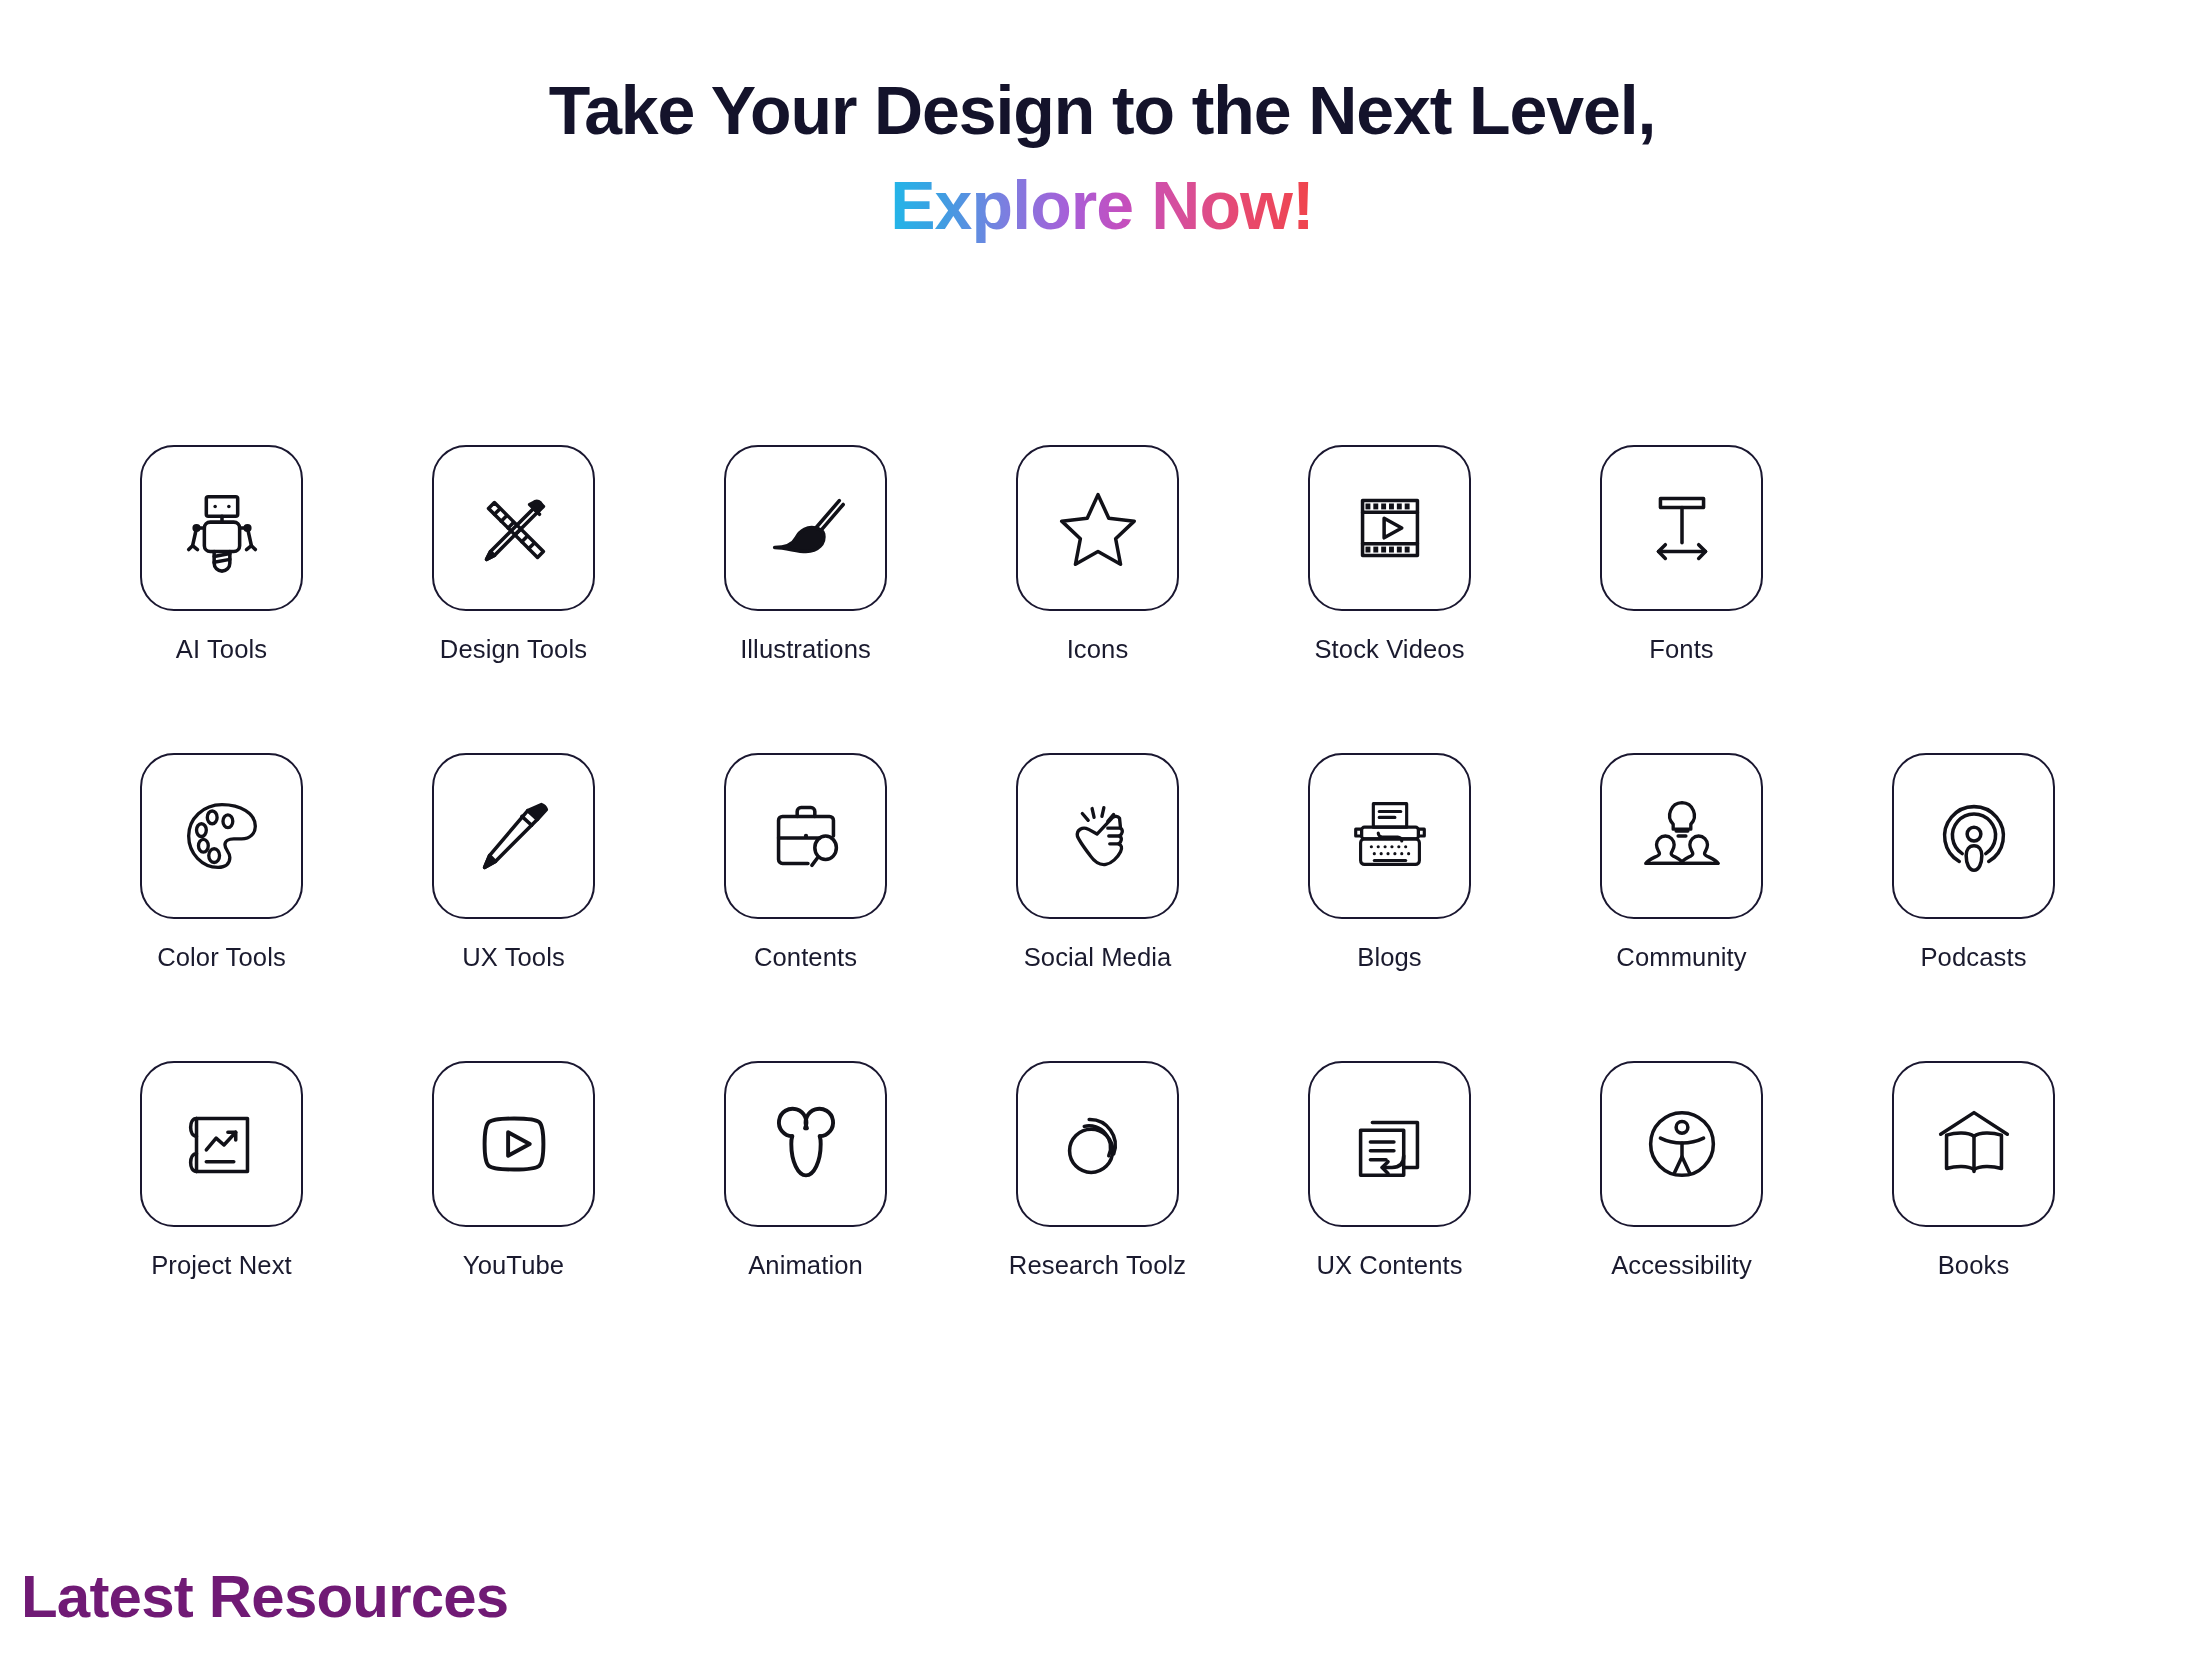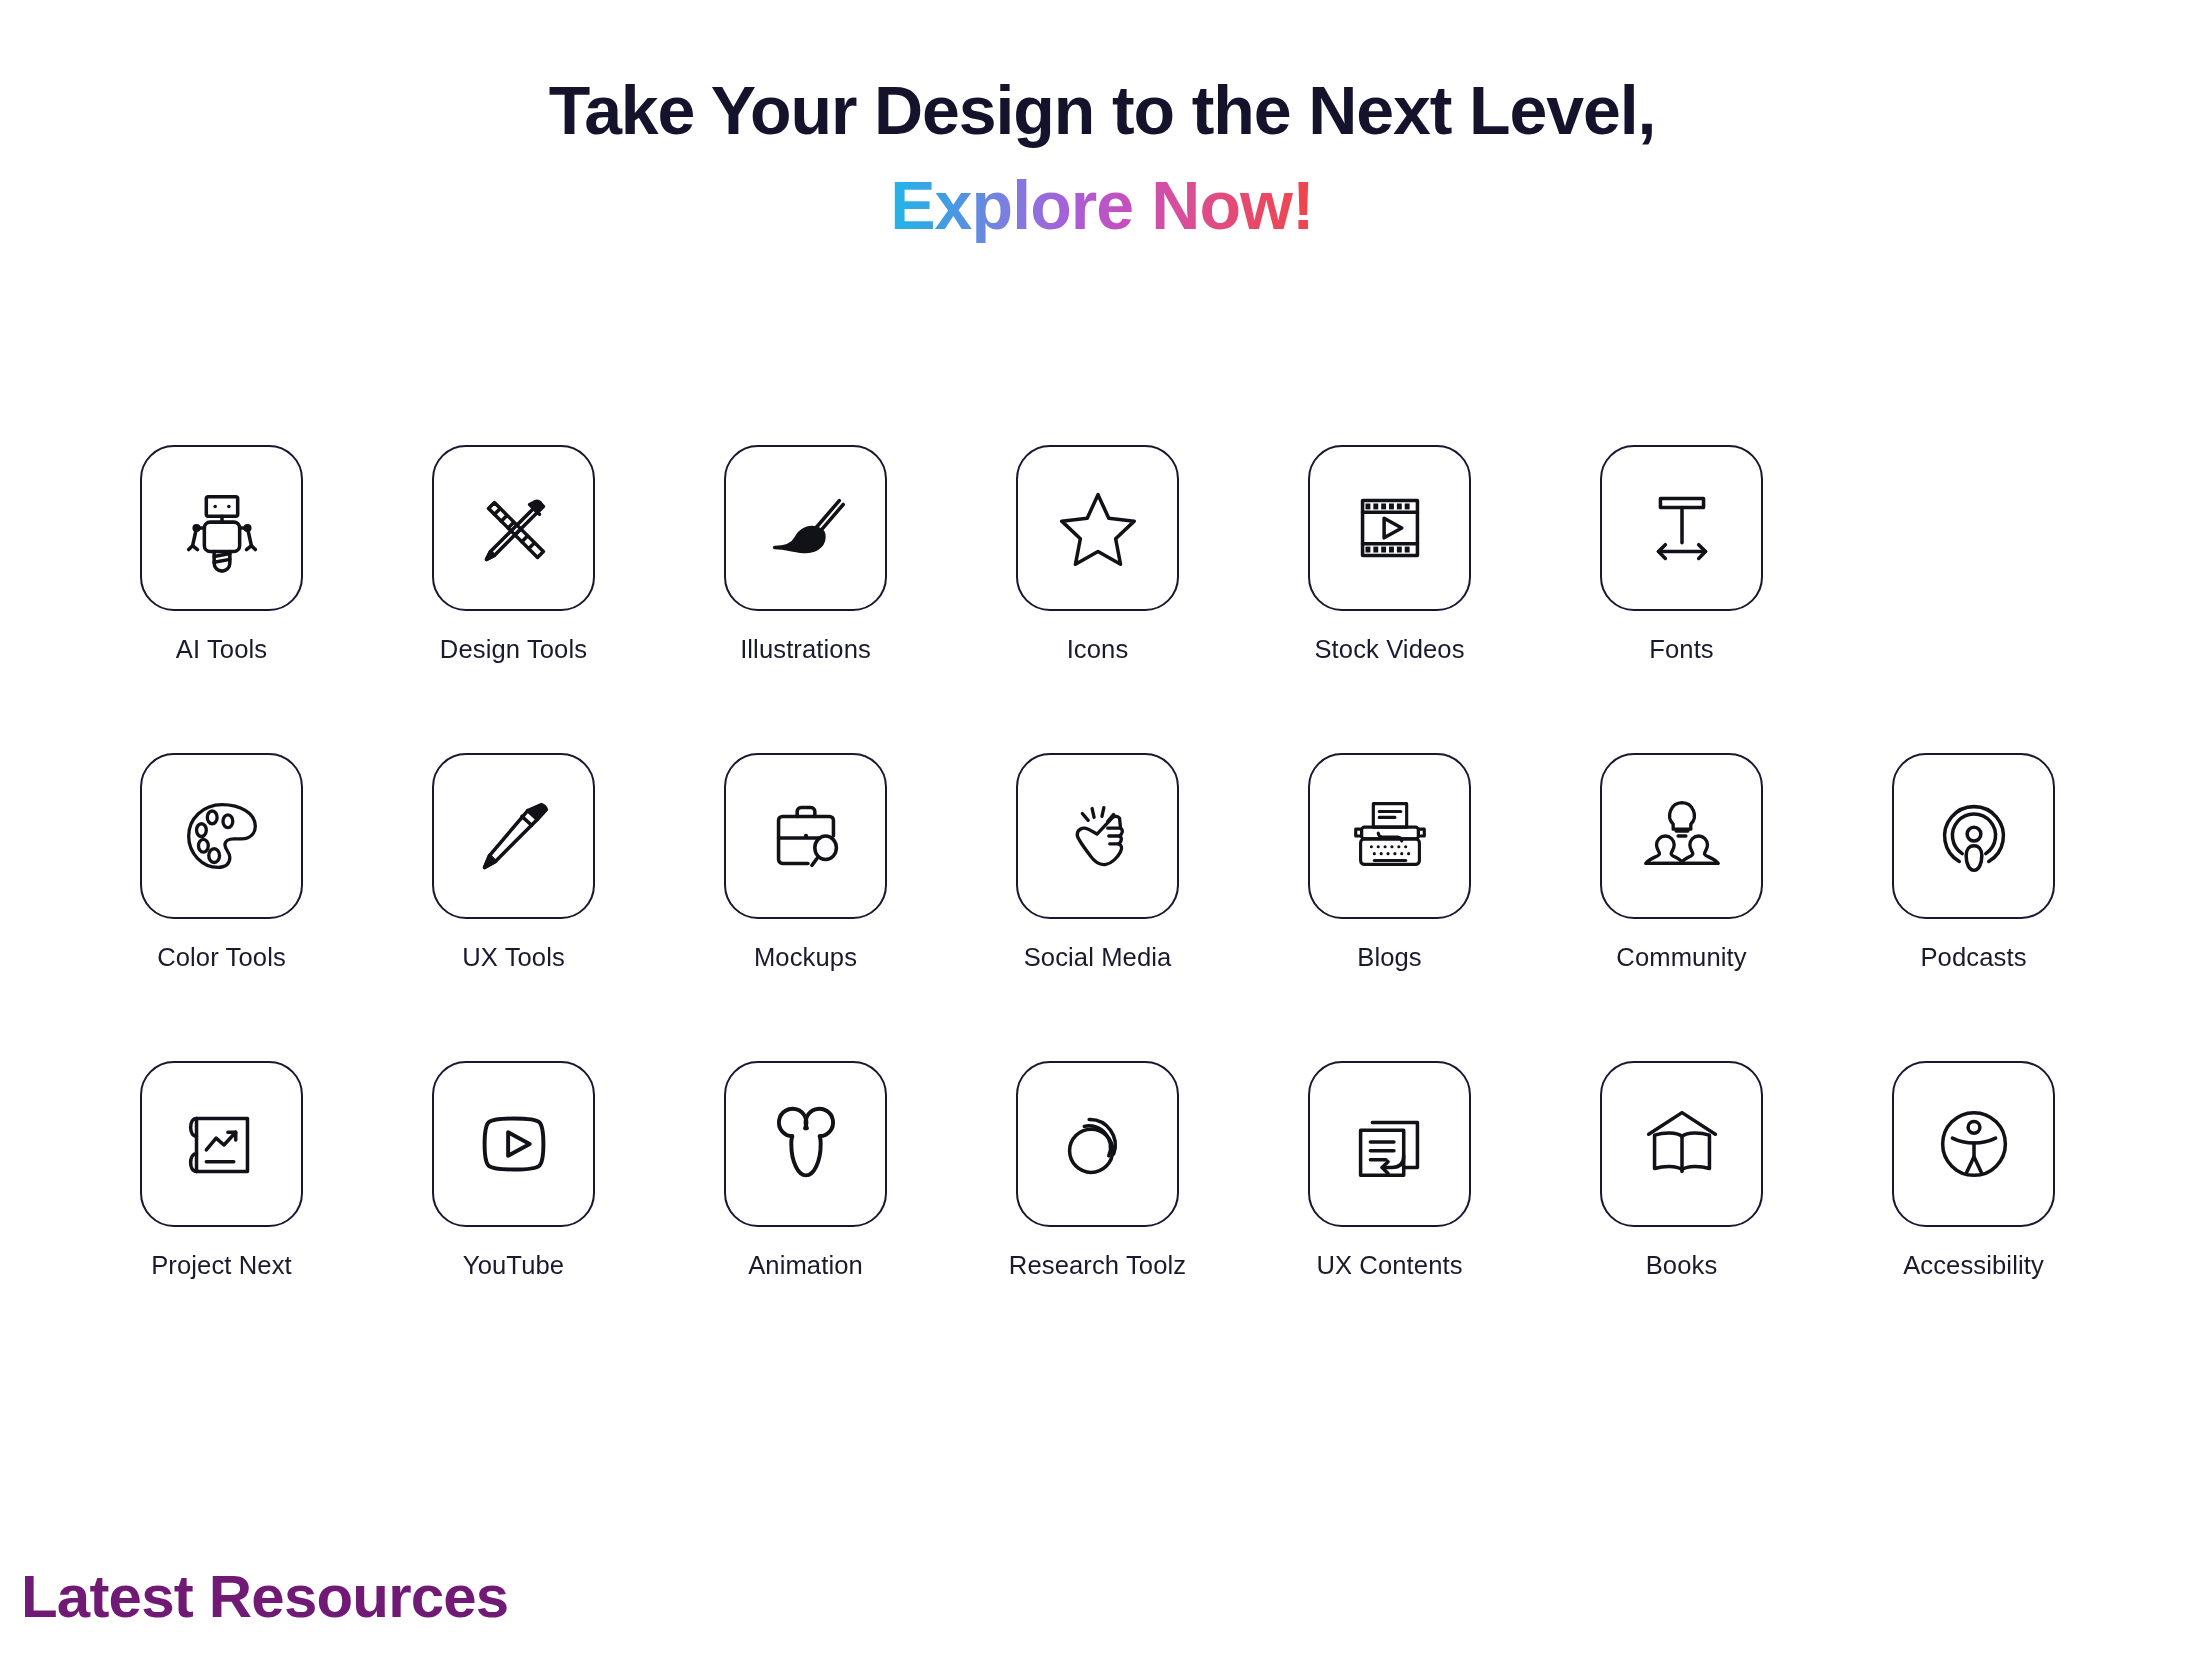--- a/index.html
+++ b/index.html
@@ -261,21 +261,21 @@
         <div class="icon-card">
           <svg viewBox="0 0 100 100" fill="none" stroke="#111118" stroke-width="3.6" stroke-linecap="round" stroke-linejoin="round">
             <path d="M41 30 v-5 a4 4 0 0 1 4 -4 h10 a4 4 0 0 1 4 4 v5"></path>
             <path d="M78 50 v-16 a4 4 0 0 0 -4 -4 h-48 a4 4 0 0 0 -4 4 v40 a4 4 0 0 0 4 4 h26"></path>
             <path d="M22 52 h42"></path>
             <circle cx="50" cy="50" r="2.2" fill="#111118" stroke="none"></circle>
             <ellipse cx="70" cy="62" rx="11" ry="12"></ellipse>
             <path d="M62 72 L56 80"></path>
           </svg>
         </div>
-        <div class="cat-label">Mockups</div>
+        <div class="cat-label">Contents</div>
       </div>
 
       <div class="cell">
         <div class="icon-card">
           <svg viewBox="0 0 100 100" fill="none" stroke="#111118" stroke-width="3.4" stroke-linecap="round" stroke-linejoin="round">
             <path d="M44 22 L46 31 M56 21 L54 30 M34 27 L40 34 M66 28 L60 35"></path>
             <path d="M72 32 a5 5 0 0 0 -7 -1 L49 48 L40 43 C34 40 28 44 29 50 C30 54 36 62 42 70 C47 77 52 80 58 79 C64 78 70 72 73 66 C75 62 74 59 71 58 C74 56 75 52 72 50 C75 48 76 44 73 42 Z"></path>
             <path d="M71 58 L62 58 M72 50 L61 50 M73 42 L60 42"></path>
           </svg>
         </div>
@@ -397,40 +397,40 @@
             <path d="M64 62 c0 8 -4 12 -12 12 h-10"></path>
             <path d="M48 68 L42 74 L48 80"></path>
           </svg>
         </div>
         <div class="cat-label">UX Contents</div>
       </div>
 
       <div class="cell">
         <div class="icon-card">
           <svg viewBox="0 0 100 100" fill="none" stroke="#111118" stroke-width="3.6" stroke-linecap="round" stroke-linejoin="round">
-            <path d="M16 40 L50 18 L84 40"></path>
-            <path d="M50 42 C44 38 32 38 22 41 v34 c10 -3 22 -3 28 1 c6 -4 18 -4 28 -1 v-34 c-10 -3 -22 -3 -28 1 Z"></path>
-            <path d="M50 42 v36"></path>
-          </svg>
-        </div>
-        <div class="cat-label">Books</div>
-      </div>
-
-      <div class="cell">
-        <div class="icon-card">
-          <svg viewBox="0 0 100 100" fill="none" stroke="#111118" stroke-width="3.6" stroke-linecap="round" stroke-linejoin="round">
             <circle cx="50" cy="50" r="32"></circle>
             <circle cx="50" cy="33" r="6"></circle>
             <path d="M28 44 c8 4 14 5 22 5 c8 0 14 -1 22 -5"></path>
             <path d="M50 49 v14"></path>
             <path d="M50 63 L42 80 M50 63 L58 80"></path>
           </svg>
         </div>
         <div class="cat-label">Accessibility</div>
       </div>
 
+      <div class="cell">
+        <div class="icon-card">
+          <svg viewBox="0 0 100 100" fill="none" stroke="#111118" stroke-width="3.6" stroke-linecap="round" stroke-linejoin="round">
+            <path d="M16 40 L50 18 L84 40"></path>
+            <path d="M50 42 C44 38 32 38 22 41 v34 c10 -3 22 -3 28 1 c6 -4 18 -4 28 -1 v-34 c-10 -3 -22 -3 -28 1 Z"></path>
+            <path d="M50 42 v36"></path>
+          </svg>
+        </div>
+        <div class="cat-label">Books</div>
+      </div>
+
     </div>
   </div>
 
   <div class="section-heading">Latest Resources</div>
 
 </div>
 
 
 </body></html>

